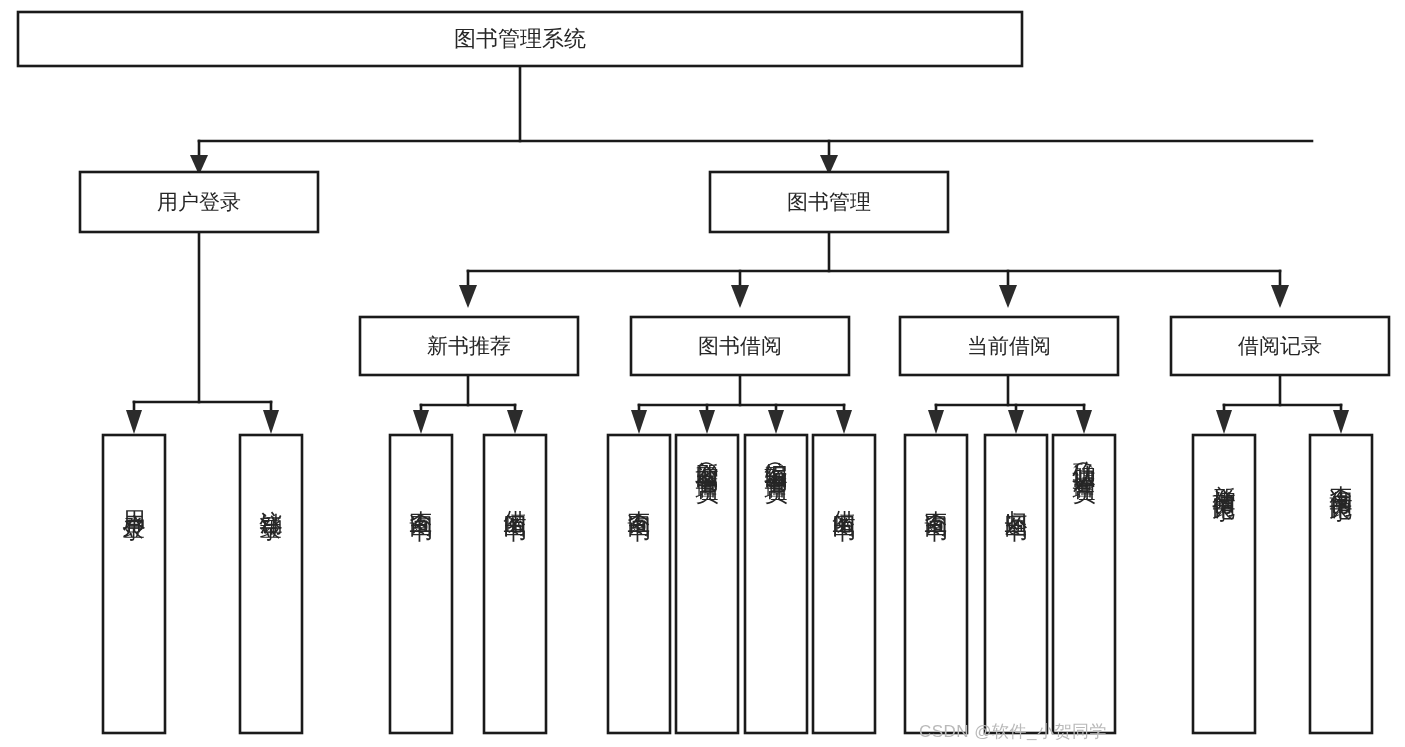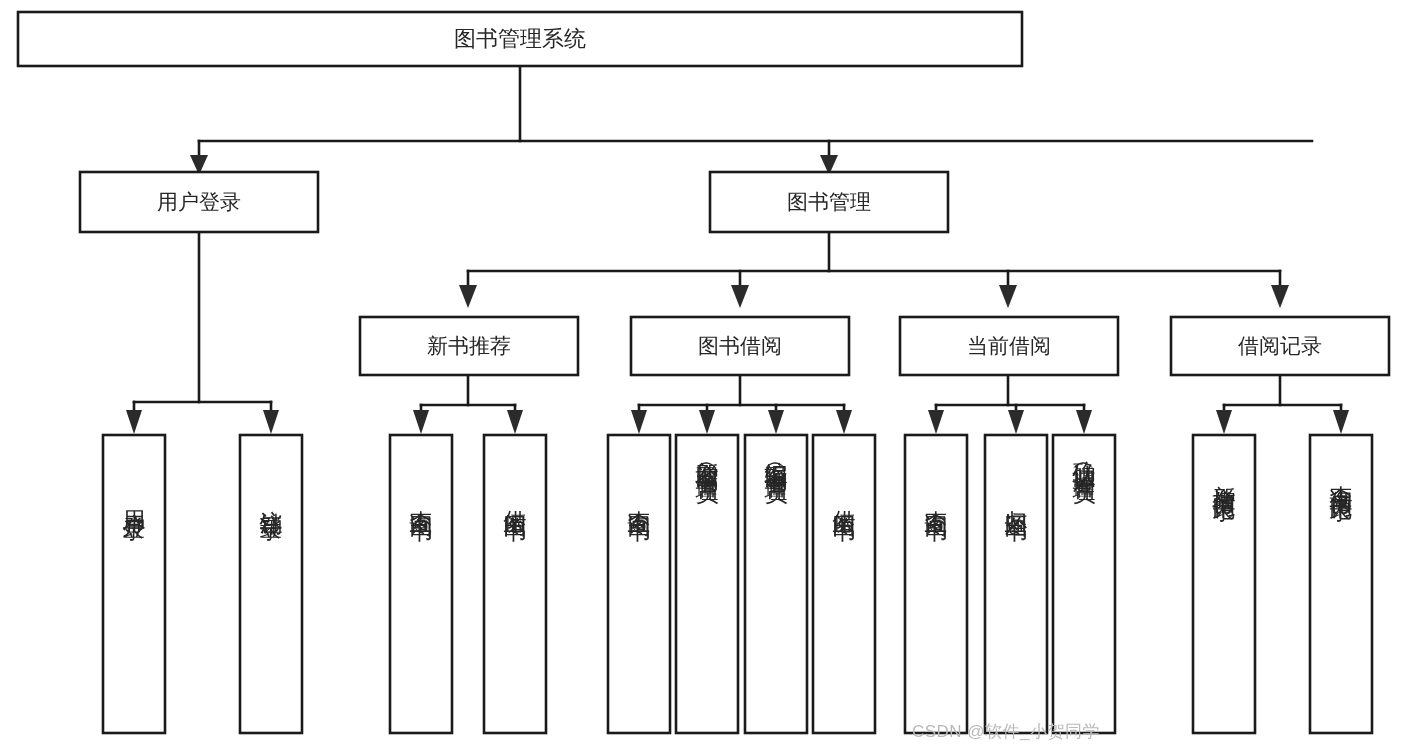--- a/index.html
+++ b/index.html
@@ -69,21 +69,21 @@
     text-orientation: upright;
     font-family: "Liberation Sans", "DejaVu Sans", sans-serif;
     font-size: 23px;
     line-height: 1.0;
     letter-spacing: 3px;
     color: #262626;
     white-space: nowrap;
   }
   .watermark {
     position: absolute;
-    right: 11px;
+    right: 4px;
     bottom: 4px;
     font-family: "Liberation Sans", "DejaVu Sans", sans-serif;
     font-size: 17px;
     color: #b9b9b9;
     letter-spacing: 0.5px;
     white-space: nowrap;
   }
 </style>
 </head>
 <body>

